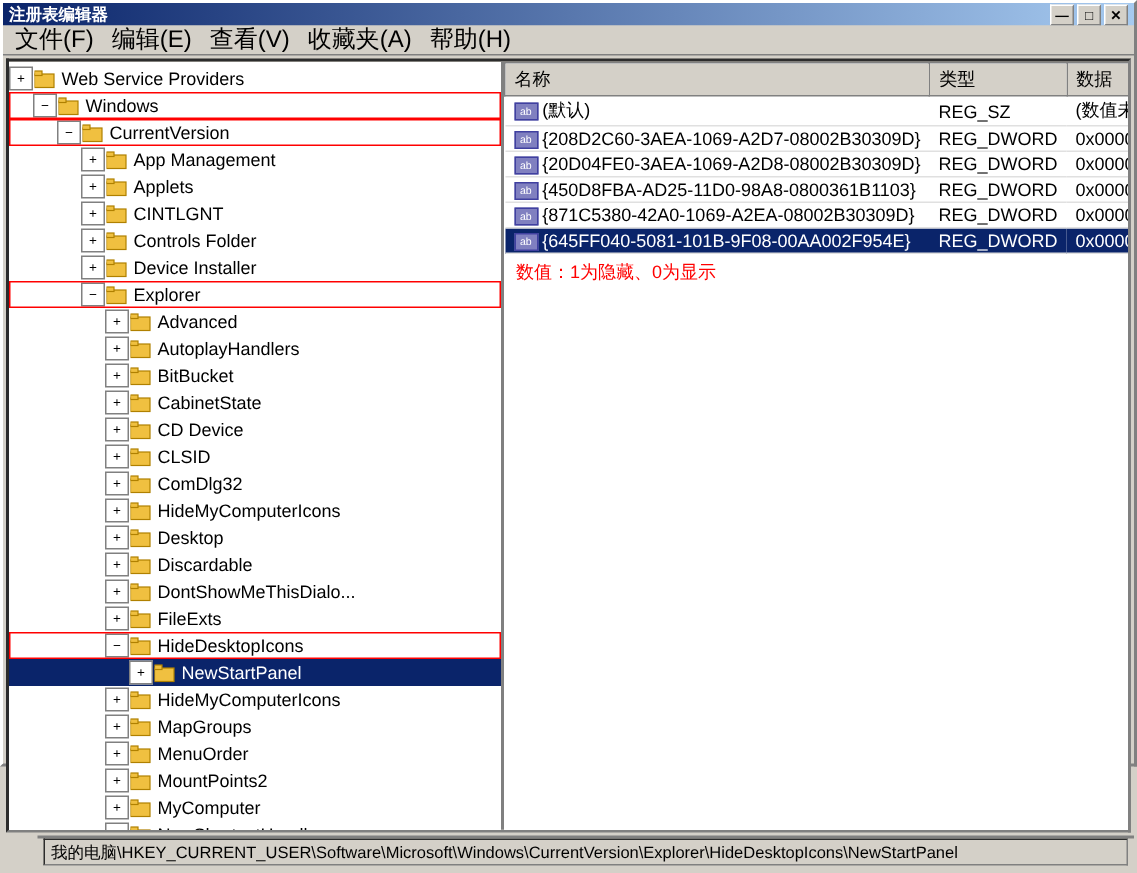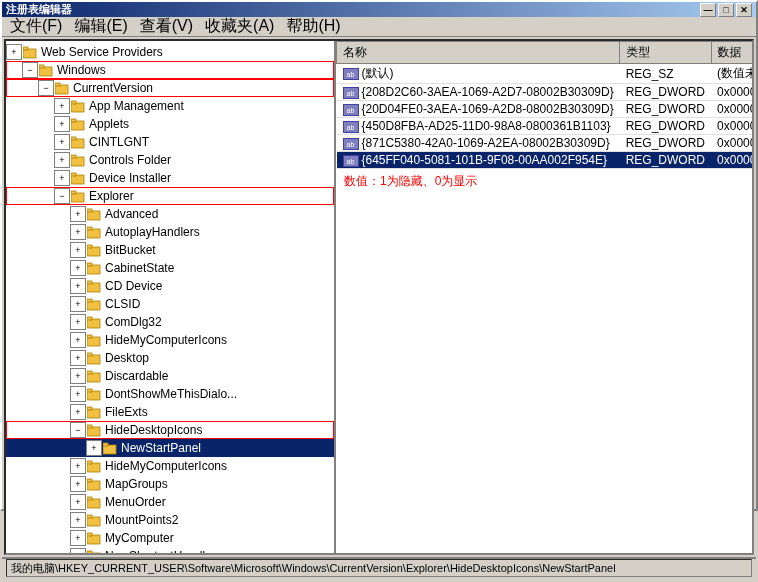--- a/index.html
+++ b/index.html
@@ -171,20 +171,21 @@
 
     
     .status-bar {
       background: #d4d0c8;
       height: 20px;
       border-top: 2px solid #808080;
       display: flex;
       align-items: center;
       padding: 0 4px;
       font-size: 11px;
+      margin-left: 23px;
     }
     .status-text {
       border: 1px inset #808080;
       padding: 1px 4px;
       flex: 1;
       height: 18px;
       display: flex;
       align-items: center;
       background: #d4d0c8;
       overflow: hidden;

